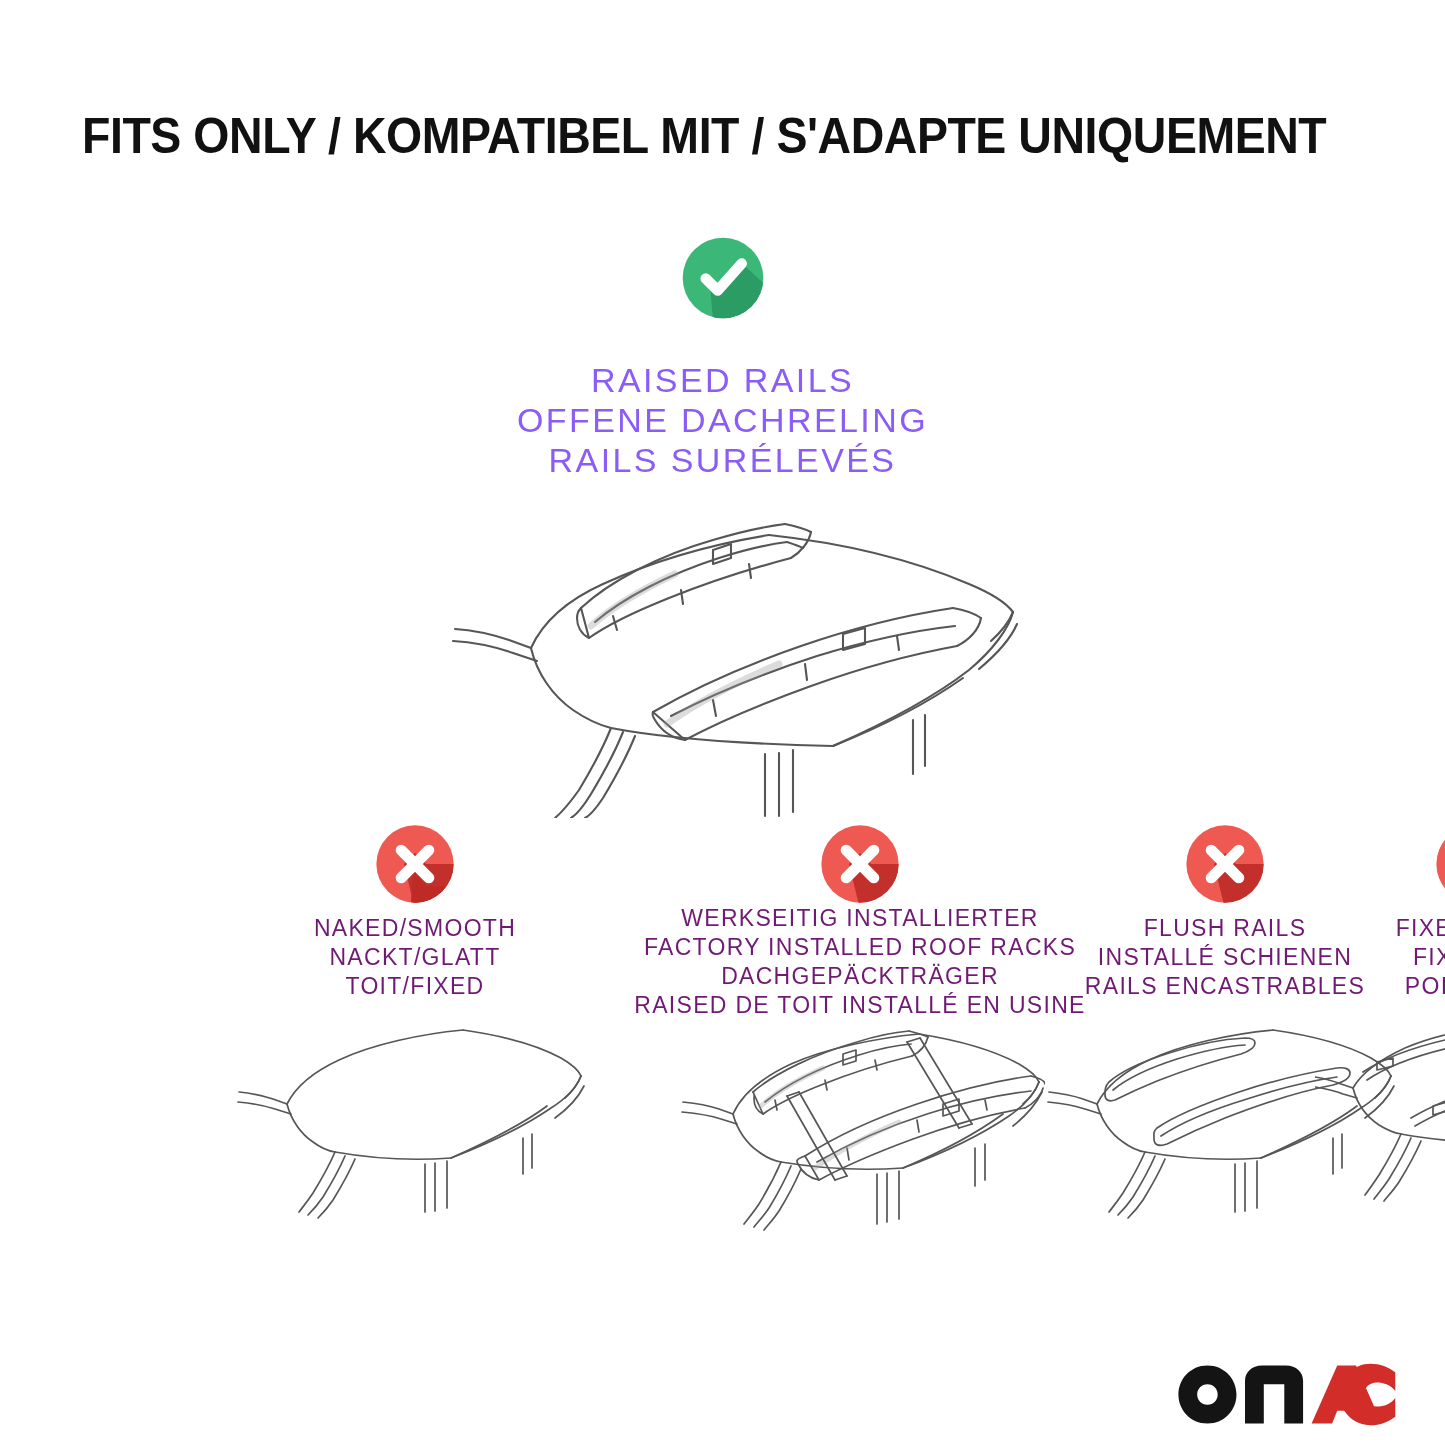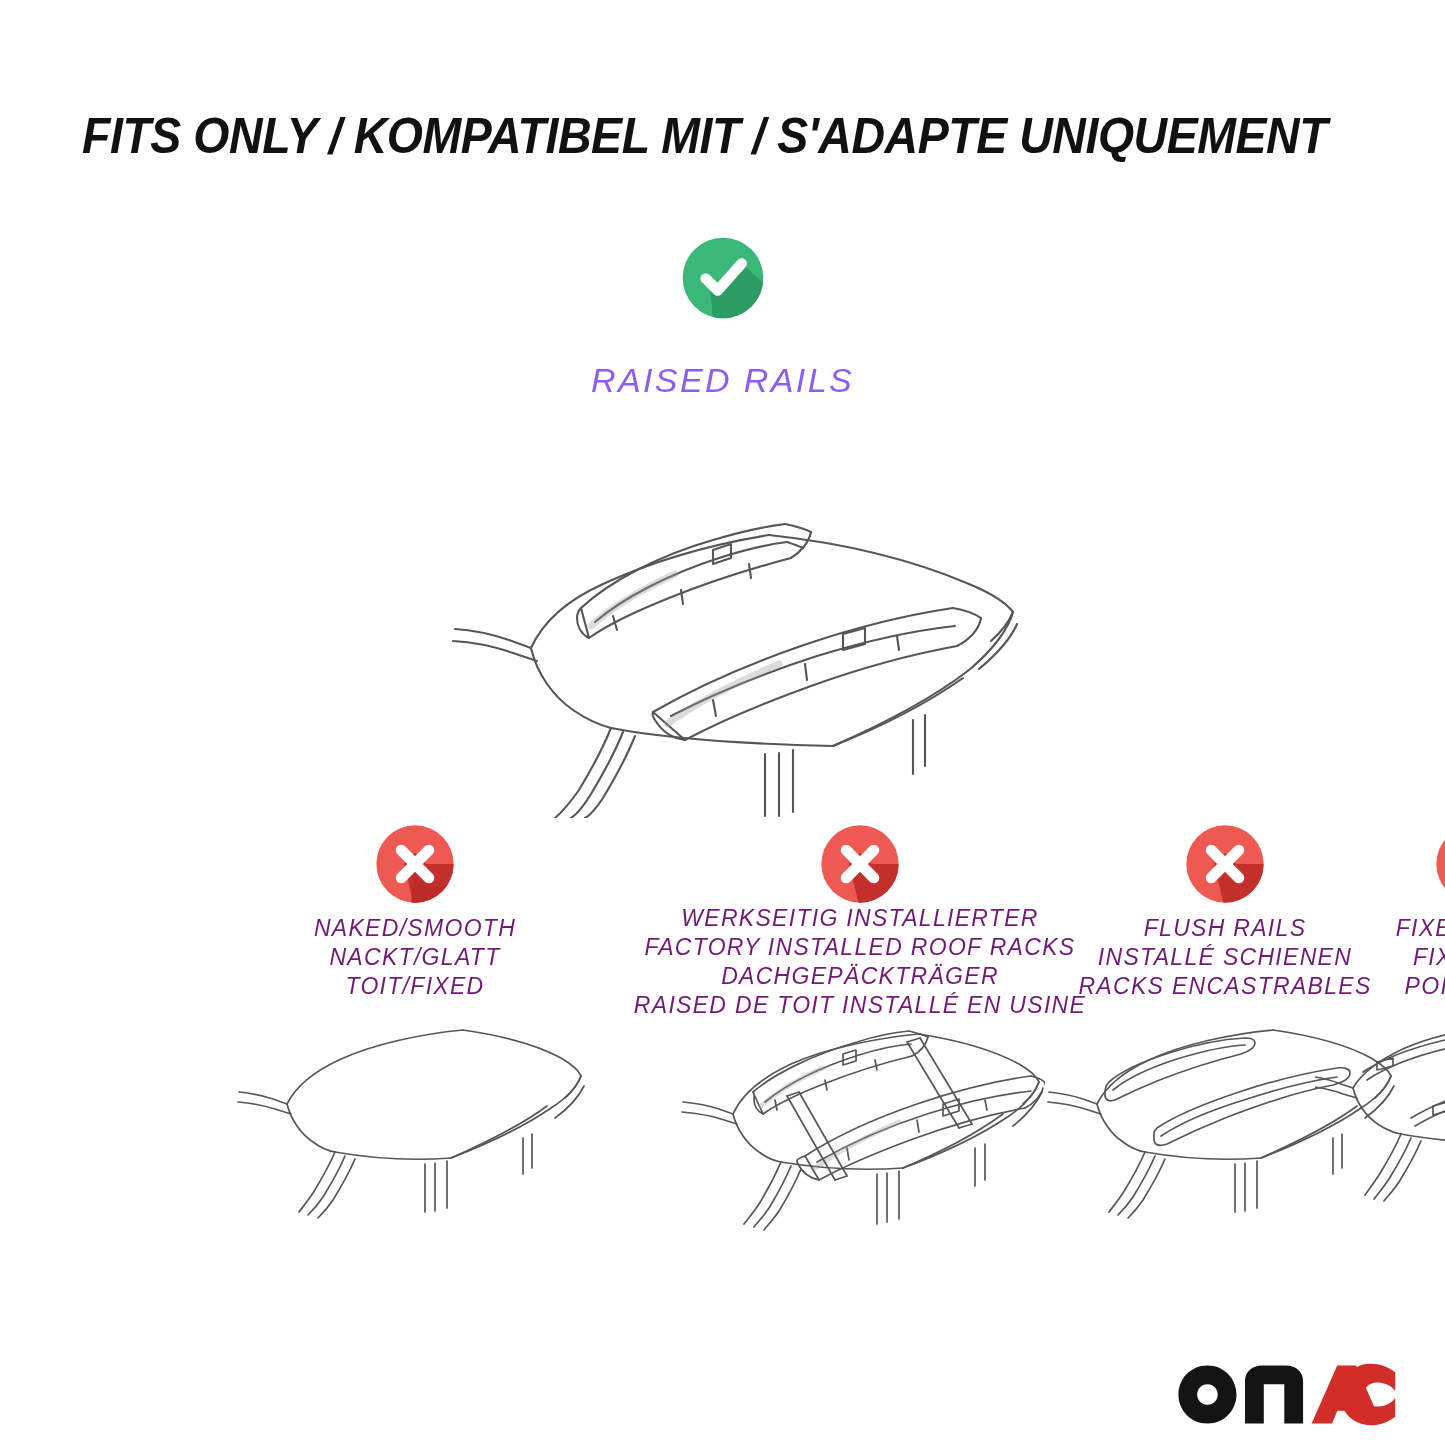--- a/index.html
+++ b/index.html
@@ -4,21 +4,21 @@
 <style>
   html,body{margin:0;padding:0;}
   body{
     width:1445px;height:1445px;
     background:#ffffff;
     font-family:"Liberation Sans", sans-serif;
     color:#1a1a1a;
     overflow:hidden;
     position:relative;
   }
-  .page{position:absolute;inset:0;font-style:italic;}
+  .page{position:absolute;inset:0;}
 
   
   .title{
     position:absolute;
     left:82px; top:108px;
     width:1290px;
     font-size:50px;
     font-weight:700;
     letter-spacing:-0.5px;
     line-height:56px;
@@ -116,20 +116,22 @@
         <circle cx="50" cy="50" r="42" fill="#3BB878"></circle>
         <g clip-path="url(#clipGreen)">
           <path d="M36 52 L46 62 L68 33 L99 62 L99 99 L40 99 Z" fill="#2B9C63"></path>
         </g>
         <path d="M32 50.5 L44.5 63 L69.5 35" fill="none" stroke="#ffffff" stroke-width="11" stroke-linecap="round" stroke-linejoin="round"></path>
       </svg>
     </div>
 
     <div class="hero-caption">
       <div>RAISED RAILS</div>
+      <div>OFFENE DACHRELING</div>
+      <div>RAILS SURÉLEVÉS</div>
     </div>
 
     <div class="hero-art">
       <svg viewBox="0 0 620 320" width="620" height="320" aria-hidden="true">
         <g fill="none" stroke="#565656" stroke-width="2.1" stroke-linecap="round" stroke-linejoin="round">
 
           <path d="M118 150 C128 128 150 104 190 86 C240 63 300 46 356 37"></path>
           <path d="M356 37 C430 45 500 62 556 86 C580 96 594 106 600 114"></path>
           <path d="M600 114 C596 130 580 152 556 172 C520 200 470 226 420 248"></path>
           <path d="M118 150 C124 176 140 198 160 212 C176 223 190 228 198 230"></path>
@@ -329,21 +331,21 @@
         <circle cx="50" cy="50" r="42" fill="#EE5A52"></circle>
         <g clip-path="url(#clipRed2)">
           <path d="M38 50 L50 38 L62 50 L99 50 L99 99 L50 99 Z" fill="#BE2A26" opacity="0.9"></path>
         </g>
         <path d="M35 35 L65 65 M65 35 L35 65" fill="none" stroke="#ffffff" stroke-width="12" stroke-linecap="round" stroke-linejoin="round"></path>
       </svg>
     </div>
     <div class="col-caption">
       <div>FLUSH RAILS</div>
       <div>INSTALLÉ SCHIENEN</div>
-      <div>RACKS ENCASTRABLES</div>
+      <div>RAILS ENCASTRABLES</div>
     </div>
     <div class="col-art">
       <svg viewBox="0 0 360 230" width="360" height="230" aria-hidden="true">
         <g fill="none" stroke="#565656" stroke-width="1.7" stroke-linecap="round" stroke-linejoin="round">
           <path d="M52 88 C60 72 78 56 104 44 C138 28 186 18 228 14"></path>
           <path d="M228 14 C270 20 304 30 326 42 C338 49 344 55 346 60"></path>
           <path d="M346 60 C342 70 332 82 316 92 C290 110 252 128 216 142"></path>
           <path d="M52 88 C56 104 66 118 78 126 C86 132 94 135 100 136"></path>
           <path d="M100 136 C134 142 176 145 216 142"></path>
           <path d="M52 88 L38 83 C26 79 14 77 4 76"></path>

